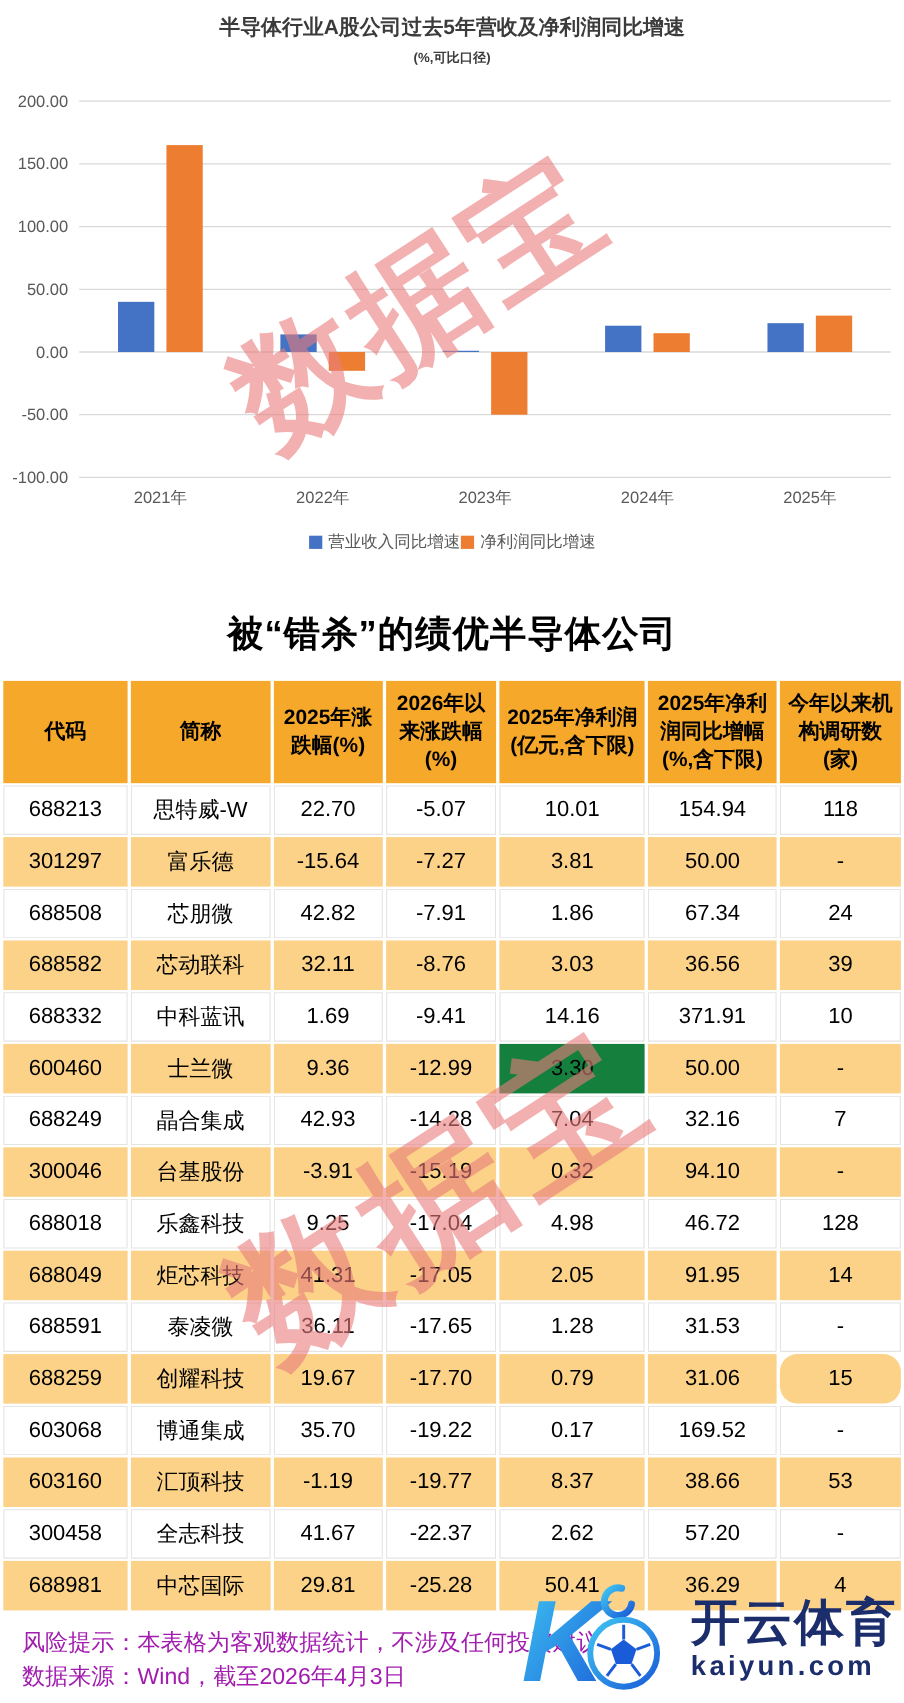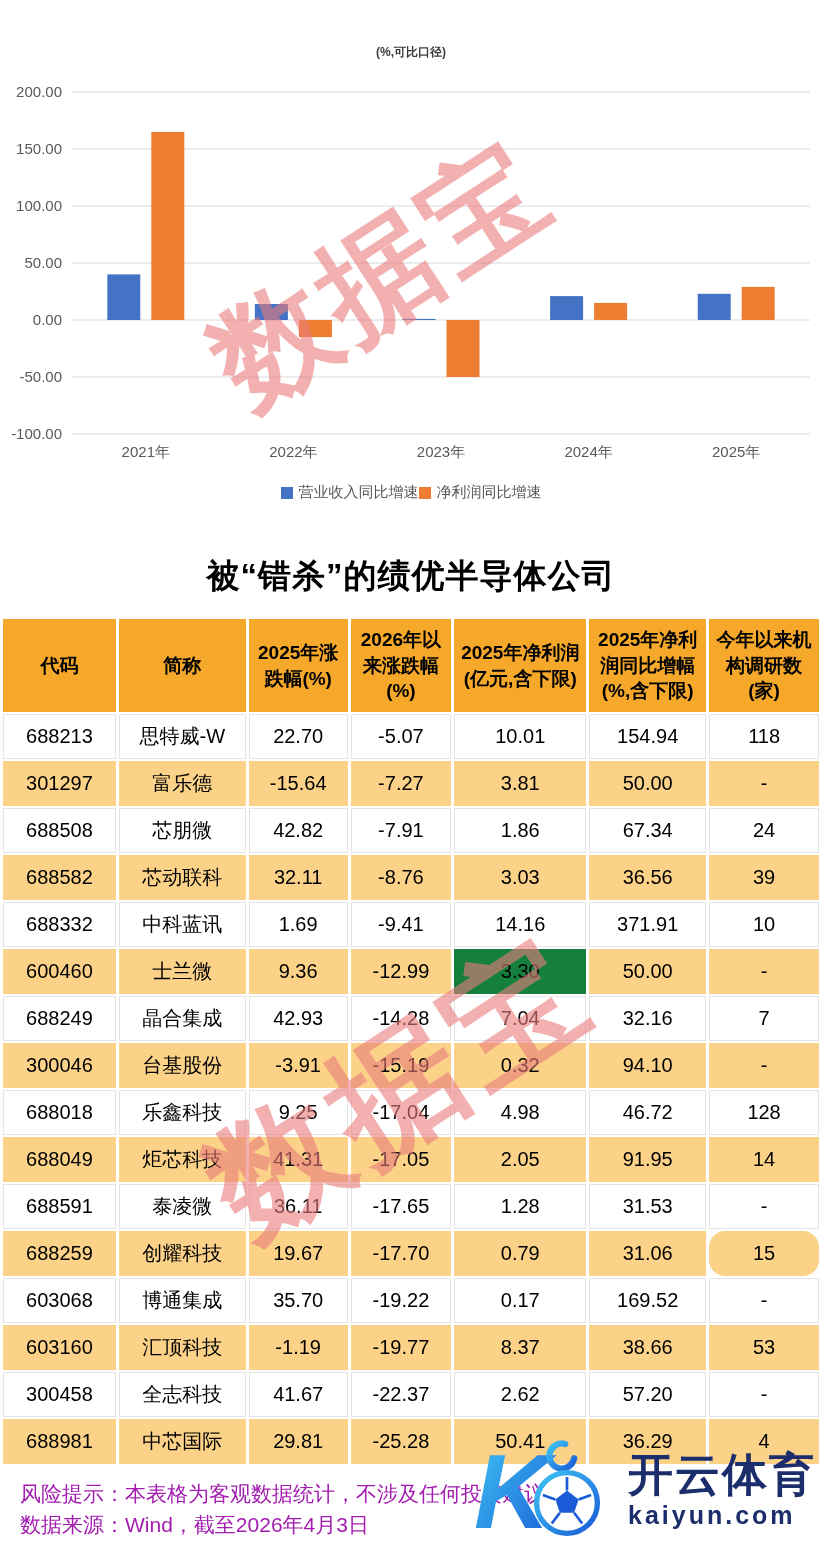--- a/index.html
+++ b/index.html
@@ -58,20 +58,21 @@
   .logo-k { width:152px; height:104px; }
   .logo-text { display:flex; flex-direction:column; align-items:flex-start; margin-left:2px; }
   .logo-brand { font-size:45px; font-weight:900; line-height:48px; letter-spacing:2px; }
   .logo-domain { font-size:25px; font-weight:700; letter-spacing:3px; margin-top:2px; }
 </style>
 </head>
 <body>
 
 <div class="page">
 
+  <div class="chart-title">半导体行业A股公司过去5年营收及净利润同比增速</div>
   <div class="chart-subtitle">(%,可比口径)</div>
 
   <svg id="chart-svg" width="822" height="470">
       <line x1="72" x2="810" y1="92.0" y2="92.0" stroke="#d9d9d9" stroke-width="1.2"></line>
       <text x="62" y="97" text-anchor="end" font-size="15" fill="#595959">200.00</text>
       <line x1="72" x2="810" y1="149.0" y2="149.0" stroke="#d9d9d9" stroke-width="1.2"></line>
       <text x="62" y="154" text-anchor="end" font-size="15" fill="#595959">150.00</text>
       <line x1="72" x2="810" y1="206.0" y2="206.0" stroke="#d9d9d9" stroke-width="1.2"></line>
       <text x="62" y="211" text-anchor="end" font-size="15" fill="#595959">100.00</text>
       <line x1="72" x2="810" y1="263.0" y2="263.0" stroke="#d9d9d9" stroke-width="1.2"></line>

